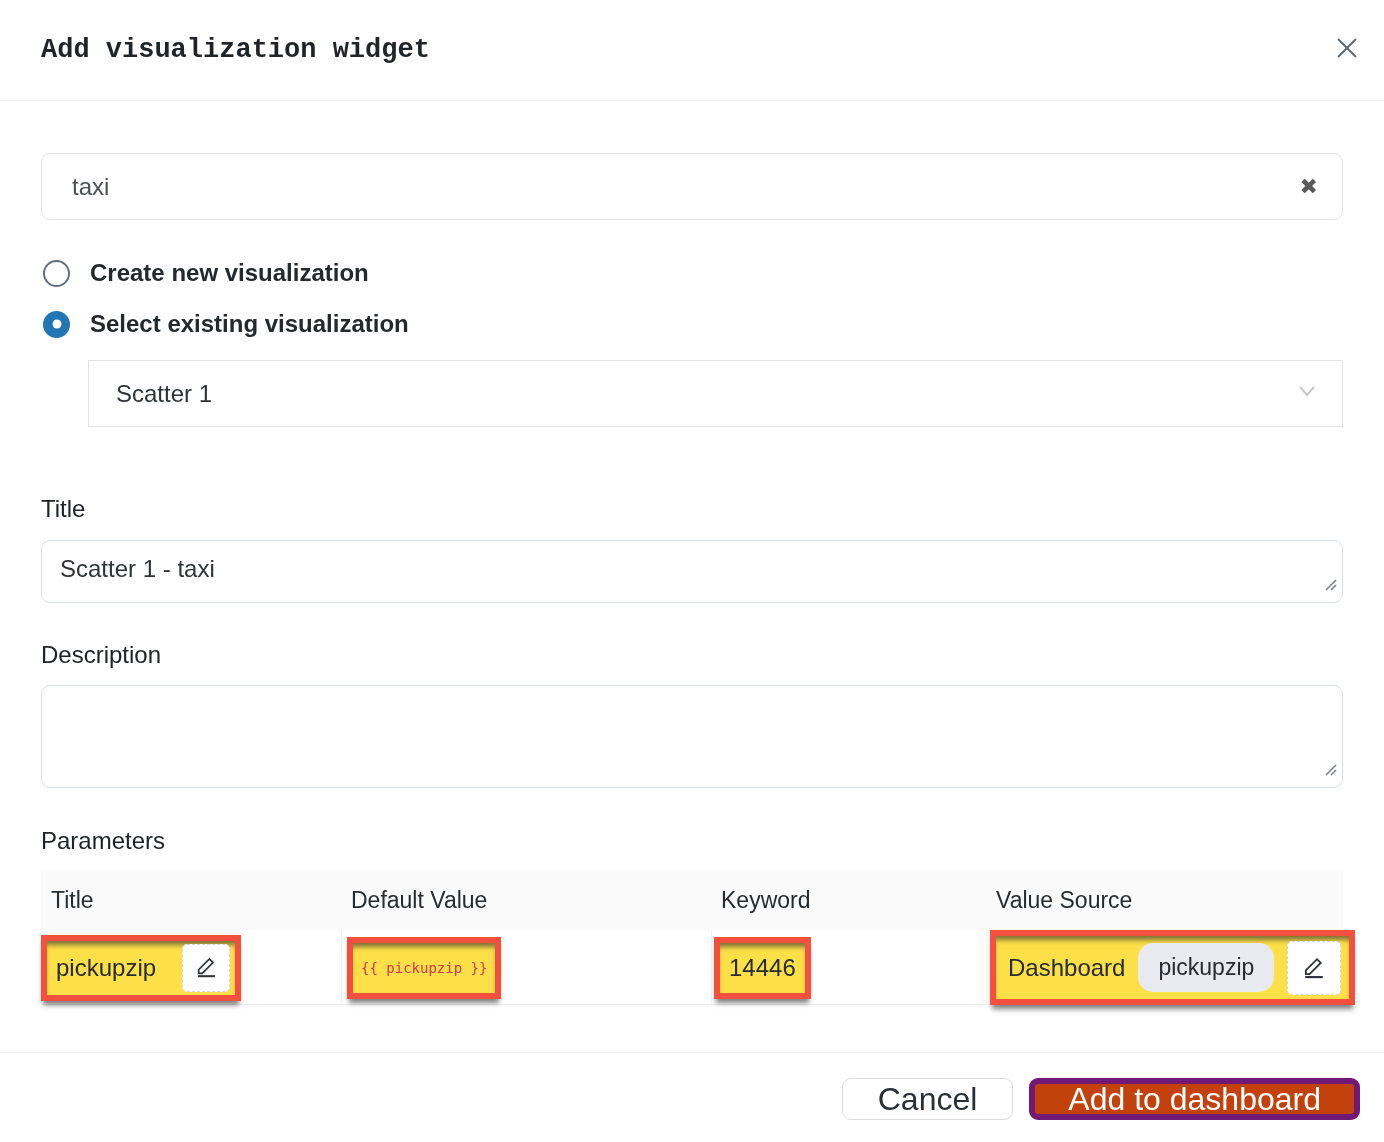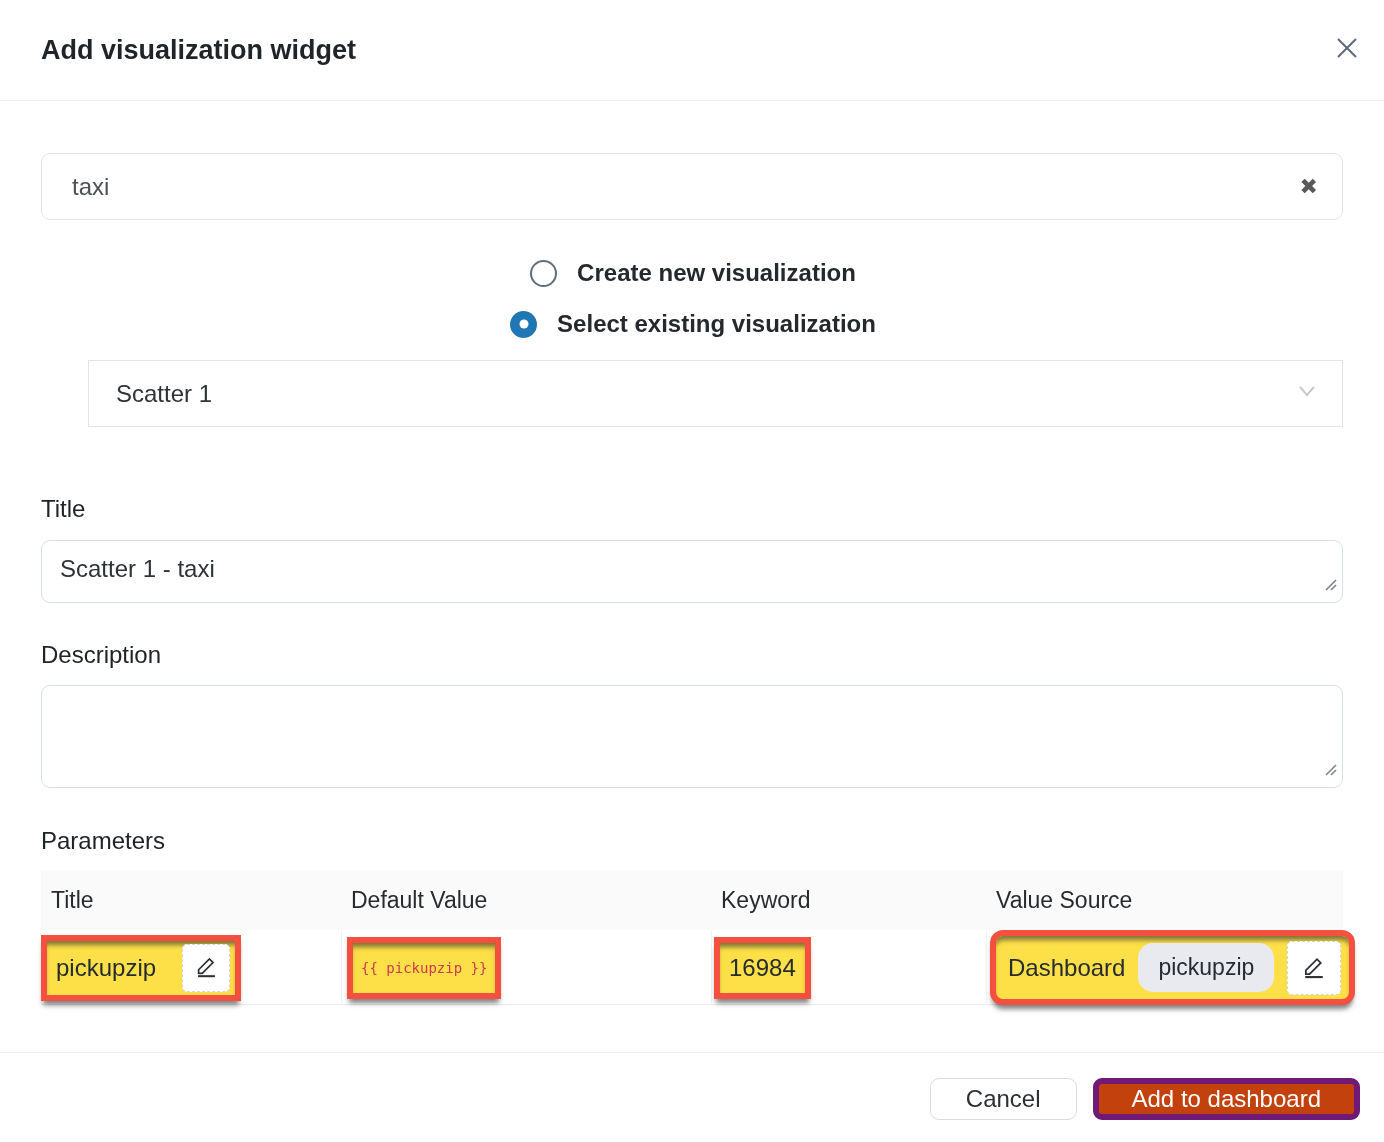--- a/index.html
+++ b/index.html
@@ -2,38 +2,38 @@
 <html><head>
 <meta charset="utf-8">
 <style>
   * { margin:0; padding:0; box-sizing:border-box; }
   html,body { width:1384px; height:1142px; background:#ffffff;
     font-family:"Liberation Sans", sans-serif; color:#24292e; overflow:hidden; }
 
   
   .modal-header { height:101px; display:flex; align-items:center;
     justify-content:space-between; padding:0 20px 0 41px;
-    border-bottom:1px solid #f0f0f0; }
+    border-bottom:1px solid #f0f0f0;font-family:Liberation Mono, monospace; }
   .modal-title { font-size:27px; font-weight:700; color:#1f2429; }
   .close-btn { width:34px; height:34px; display:flex; align-items:center;
     justify-content:center; cursor:pointer; }
 
   
   .modal-body { padding:0 41px; }
 
   .search-wrap { position:relative; margin-top:52px; height:67px; }
   .search-input { width:100%; height:100%; border:1px solid #e4e4e4;
     border-radius:9px; padding:0 64px 0 30px; font-size:24px; color:#4c5157;
     outline:none; font-family:inherit; }
   .clear-x { position:absolute; right:25px; top:50%; transform:translateY(-50%);
     font-size:22px; color:#595959; cursor:pointer; line-height:1; }
 
   .radio-group { margin-top:38px; }
   .radio-row { display:flex; align-items:center; gap:20px; height:30px;
-    margin-bottom:21px; margin-left:2px; cursor:pointer;justify-content:center; }
+    margin-bottom:21px; margin-left:2px; cursor:pointer; }
   .radio-circle { width:27px; height:27px; border-radius:50%;
     border:2px solid #5e6e7e; flex:0 0 auto; position:relative; background:#fff; }
   .radio-circle.selected { border:none; background:#2077b4; }
   .radio-circle.selected::after { content:""; position:absolute; left:50%; top:50%;
     width:9px; height:9px; border-radius:50%; background:#fff;
     transform:translate(-50%,-50%); }
   .radio-label { font-size:24px; font-weight:700; color:#24292e; }
 
   .select-box { margin-left:47px; margin-top:0; height:67px;
     border:1px solid #e4e4e4; border-radius:0; display:flex;
@@ -63,38 +63,38 @@
   .pt-row .pt-cell { height:100%; display:flex; align-items:center; }
   .pt-row .pt-cell + .pt-cell { border-left:1px solid #f2f2f2; }
 
   .anno { border:6px solid #f3503f; background:#fde047; display:inline-flex;
     align-items:center;
     box-shadow:0 6px 5px -2px rgba(45,45,45,.6), inset 0 6px 5px -2px rgba(45,45,45,.6); }
   .anno-title { width:200px; height:66px; padding:0 5px 0 9px;
     justify-content:space-between; }
   .anno-keyword { height:62px; margin-left:5px; padding:0 8px; }
   .anno-default { height:62px; margin-left:2px; padding:0 9px; }
-  .anno-source { height:75px; margin-left:3px; padding:0 8px 0 12px; gap:13px;border-radius:13px; }
+  .anno-source { height:75px; margin-left:3px; padding:0 8px 0 12px; gap:13px; }
 
   .cell-text { font-size:24px; color:#262b31; white-space:nowrap; }
   .keyword-code { font-family:"DejaVu Sans Mono","Liberation Mono",monospace;
     font-size:14px; color:#d13850; white-space:nowrap; }
   .edit-btn { border:1px dashed #d4d4d4; border-radius:5px; background:#fff;
     display:flex; align-items:center; justify-content:center; cursor:pointer;
     flex:0 0 auto; }
   .edit-btn.small { width:48px; height:48px; }
   .edit-btn.big { width:54px; height:54px; }
   .tag { background:#e9eaef; border-radius:15px; padding:11px 20px;
     font-size:23px; color:#262b31; white-space:nowrap; }
 
   
   .modal-footer { margin-top:47px; border-top:1px solid #f0f0f0;
     padding:25px 24px 0 0; display:flex; justify-content:flex-end;
     align-items:flex-start; gap:16px; }
-  .btn { height:42px; border-radius:9px; font-size:24px; font-family:inherit;
+  .btn { height:42px; border-radius:9px; font-size:32px; font-family:inherit;
     display:flex; align-items:center; justify-content:center; cursor:pointer; }
   .btn-cancel { background:#ffffff; border:1px solid #dcdcdc; color:#2b3036;
     padding:0 35px; }
   .btn-primary { background:#c2410c; border:6px solid #701a75; color:#ffffff;
     padding:0 33px; }
 </style>
 </head>
 <body>
 
 <div class="modal-header">
@@ -185,21 +185,21 @@
       </div>
 
       <div class="pt-cell">
         <div class="anno anno-keyword">
           <span class="keyword-code">{{ pickupzip }}</span>
         </div>
       </div>
 
       <div class="pt-cell">
         <div class="anno anno-default">
-          <span class="cell-text">16984</span>
+          <span class="cell-text">14446</span>
         </div>
       </div>
 
       <div class="pt-cell">
         <div class="anno anno-source">
           <span class="cell-text">Dashboard</span>
           <span class="tag">pickupzip</span>
           <span class="edit-btn big">
             <span>
               <svg width="28" height="28" viewBox="0 0 24 24">

